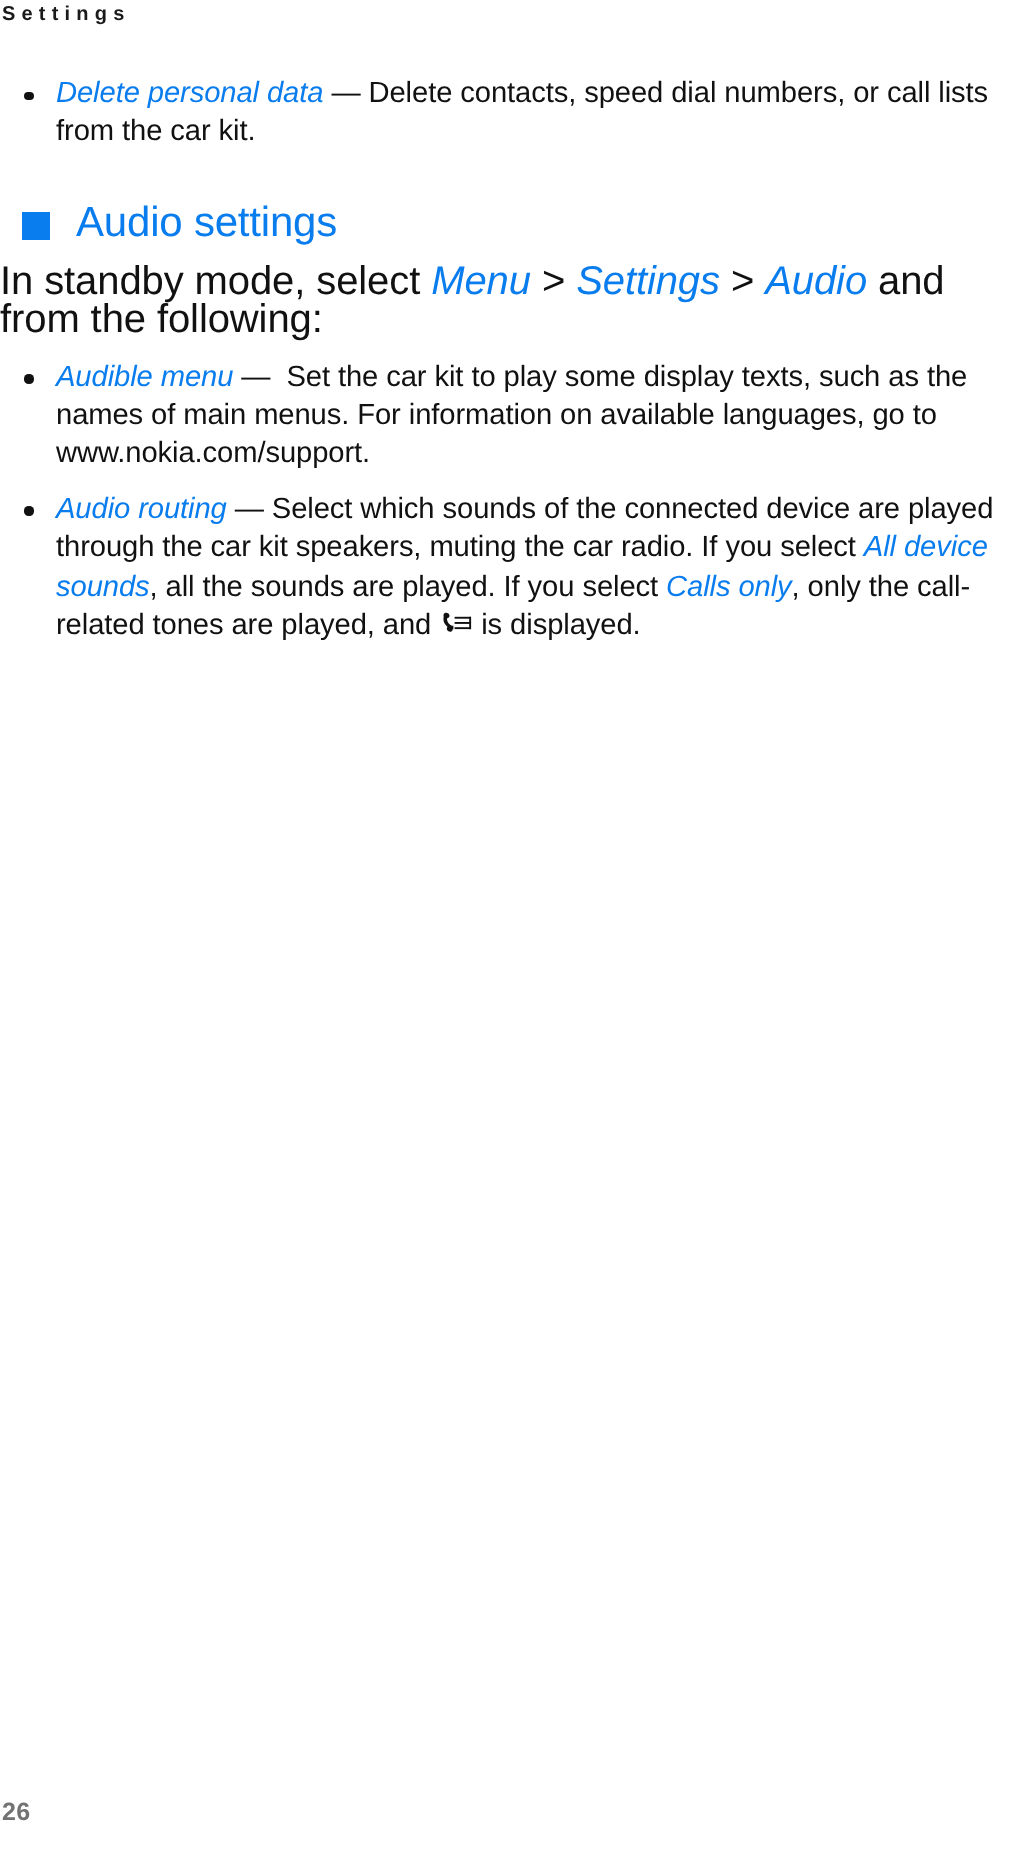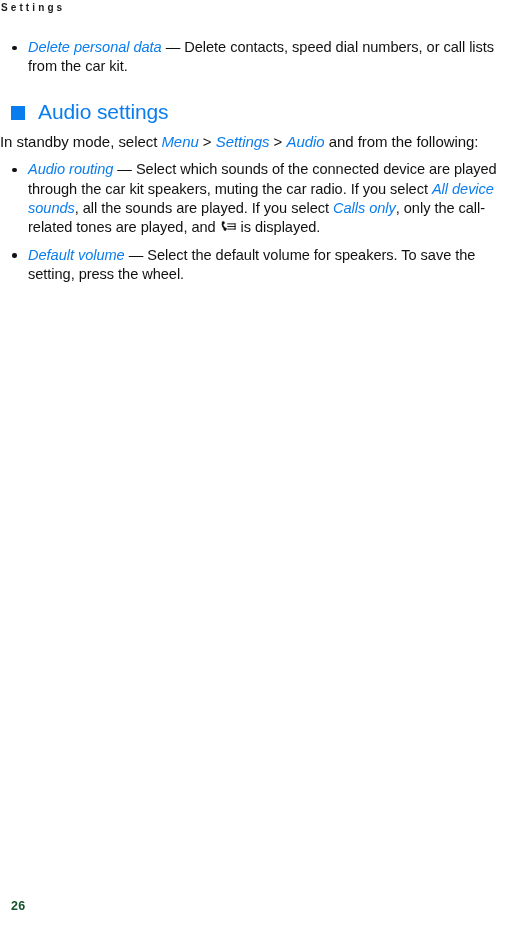--- a/index.html
+++ b/index.html
@@ -93,44 +93,44 @@
     top: 7px;
     width: 14px;
     height: 14px;
     background: #0A7DEE;
   }
 
   
   .intro {
     margin: 0 9px 9px 0;
     padding-left: 0px;
-    font-size: 15px;
+    font-size: 20px;
     line-height: 19.4px;
     color: #111111;
     letter-spacing: -0.05px;
   }
 
   
   .inline-icon {
     display: inline-block;
     width: 15px;
     height: 13px;
     vertical-align: -2px;
     margin: 0 1px;
   }
   .inline-icon svg { display: block; }
 
   
   .folio {
     position: absolute;
-    left: 11px;
+    left: 1px;
     bottom: 12px;
     font-size: 12.5px;
     font-weight: bold;
-    color: #14532d;
+    color: #737373;
     letter-spacing: 0.2px;
   }
 </style>
 </head>
 <body>
 
 <div class="page">
 
   <div class="running-head">Settings</div>
 
@@ -150,38 +150,38 @@
       <span class="sq"></span>
       <span>Audio settings</span>
     </h2>
 
     <p class="intro">
       <span>In standby mode, select </span><span class="term">Menu</span><span> &gt; </span><span class="term">Settings</span><span> &gt; </span><span class="term">Audio</span><span> and from the following:</span>
     </p>
 
     <ul class="bullets">
 
+      <li>
+        <span class="dot"></span>
+        <span class="term">Audible menu</span><span class="dash"> —  </span><span>Set the car kit to play some display texts, such as the names of main menus. For information on available languages, go to www.nokia.com/support.</span>
+      </li>
 
       <li>
         <span class="dot"></span>
         <span class="term">Audio routing</span><span class="dash"> — </span><span>Select which sounds of the connected device are played through the car kit speakers, muting the car radio. If you select </span><span class="term">All device sounds</span><span>, all the sounds are played. If you select </span><span class="term">Calls only</span><span>, only the call-related tones are played, and </span><span class="inline-icon"><svg viewBox="0 0 15 13" width="15" height="13" xmlns="http://www.w3.org/2000/svg">
                 <path d="M1.5 1.0 C0.6 2.2 0.4 4.2 1.4 5.9 C2.4 7.6 4.2 8.6 5.7 8.6 L5.7 6.9 C4.8 6.9 3.7 6.3 3.0 5.2 C2.3 4.0 2.3 2.7 2.9 1.9 Z" fill="#111111"></path>
                 <path d="M3.0 0.6 C2.2 0.1 1.3 0.3 0.9 1.0 C0.5 1.7 0.8 2.5 1.6 3.0 C2.3 3.4 3.2 3.2 3.6 2.5 C4.0 1.8 3.7 1.0 3.0 0.6 Z" fill="#111111"></path>
                 <path d="M4.6 7.2 C5.3 7.6 5.6 8.5 5.2 9.2 C4.8 9.9 3.9 10.0 3.2 9.6 C2.5 9.2 2.2 8.3 2.6 7.6 C3.0 6.9 3.9 6.8 4.6 7.2 Z" fill="#111111"></path>
                 <rect x="6.3" y="2.4" width="8.2" height="0.95" fill="#111111"></rect>
                 <rect x="6.3" y="5.0" width="8.2" height="0.95" fill="#111111"></rect>
                 <rect x="6.3" y="7.6" width="8.2" height="0.95" fill="#111111"></rect>
                 <rect x="13.6" y="2.4" width="0.95" height="6.2" fill="#111111"></rect>
               </svg></span><span> is displayed.</span>
       </li>
 
-      <li>
-        <span class="dot"></span>
-        <span class="term">Default volume</span><span class="dash"> — </span><span>Select the default volume for speakers. To save the setting, press the wheel.</span>
-      </li>
 
 
     </ul>
 
   </div>
 
   <div class="folio">26</div>
 
 </div>
 

